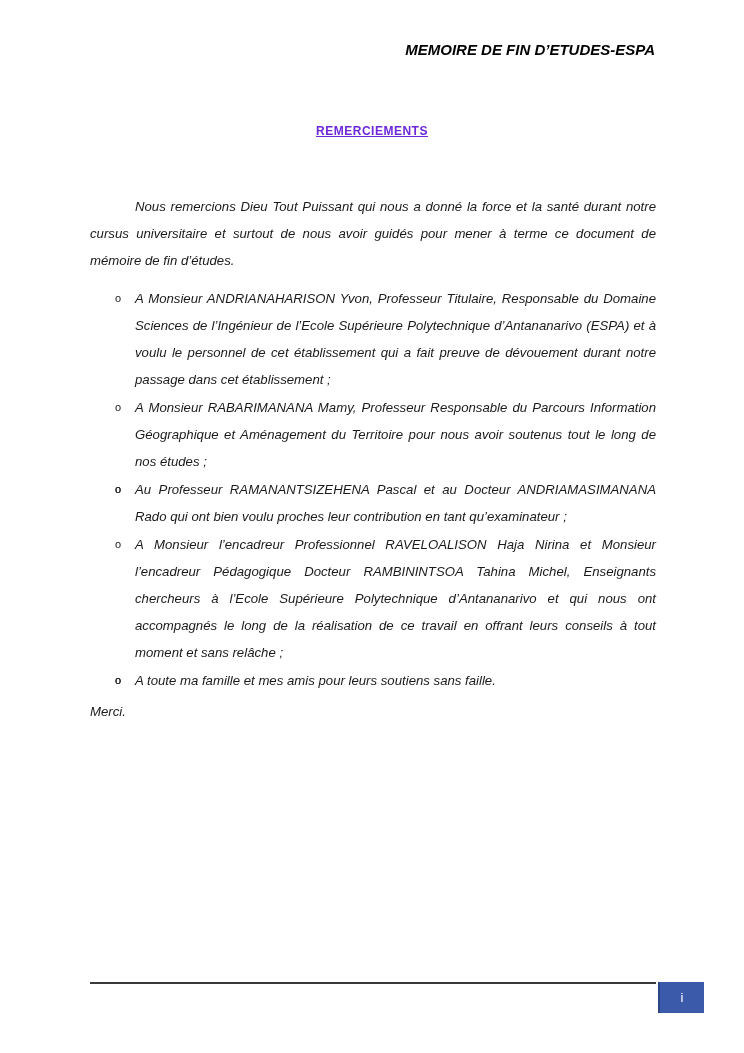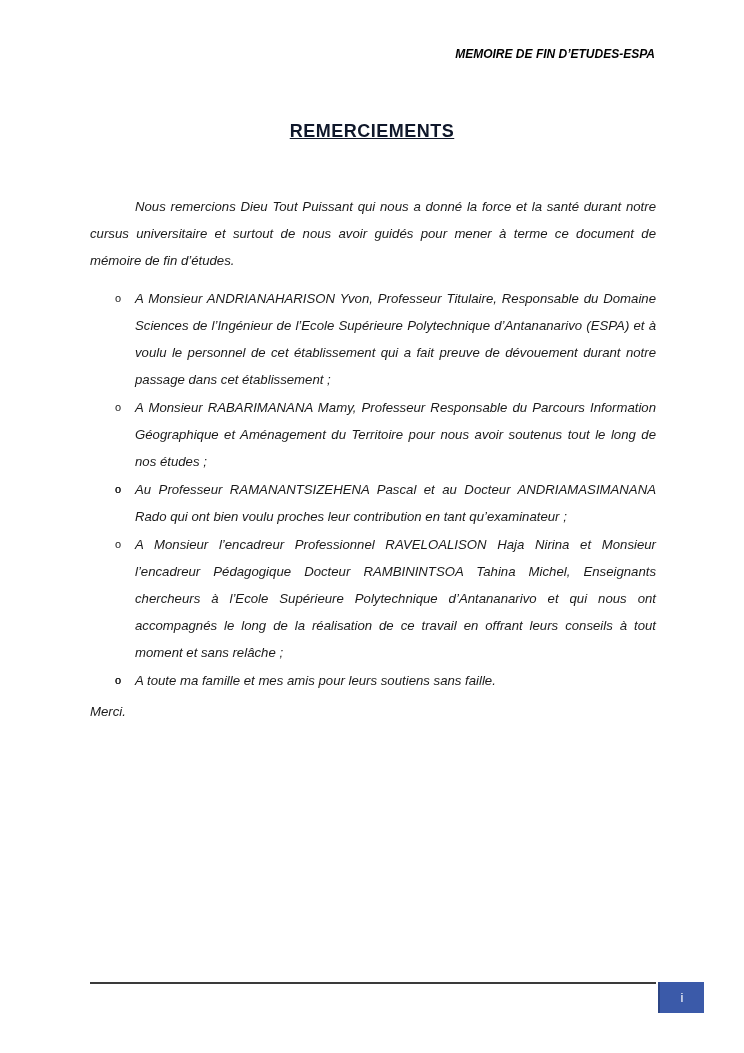--- a/index.html
+++ b/index.html
@@ -9,38 +9,38 @@
     background: #ffffff;
     font-family: "Liberation Sans", sans-serif;
     color: #1a1a1a;
     position: relative;
     overflow: hidden;
   }
   .page { position: absolute; inset: 0; }
 
   .doc-header {
     position: absolute;
-    top: 47px; right: 89px;
-    font-size: 12px;
+    top: 41px; right: 89px;
+    font-size: 15px;
     font-weight: bold;
     font-style: italic;
     color: #000;
   }
 
   .doc-title {
     position: absolute;
     top: 121px; left: 0; width: 100%;
     text-align: center;
   }
   .doc-title span {
-    font-size: 18px;
+    font-size: 12px;
     font-weight: bold;
     letter-spacing: 0.5px;
     text-decoration: underline;
-    color: #0f172a;
+    color: #6d28d9;
   }
 
   .content {
     position: absolute;
     left: 90px; top: 189px;
     width: 566px;
     font-style: italic;
     font-size: 13.2px;
     line-height: 27px;
   }

